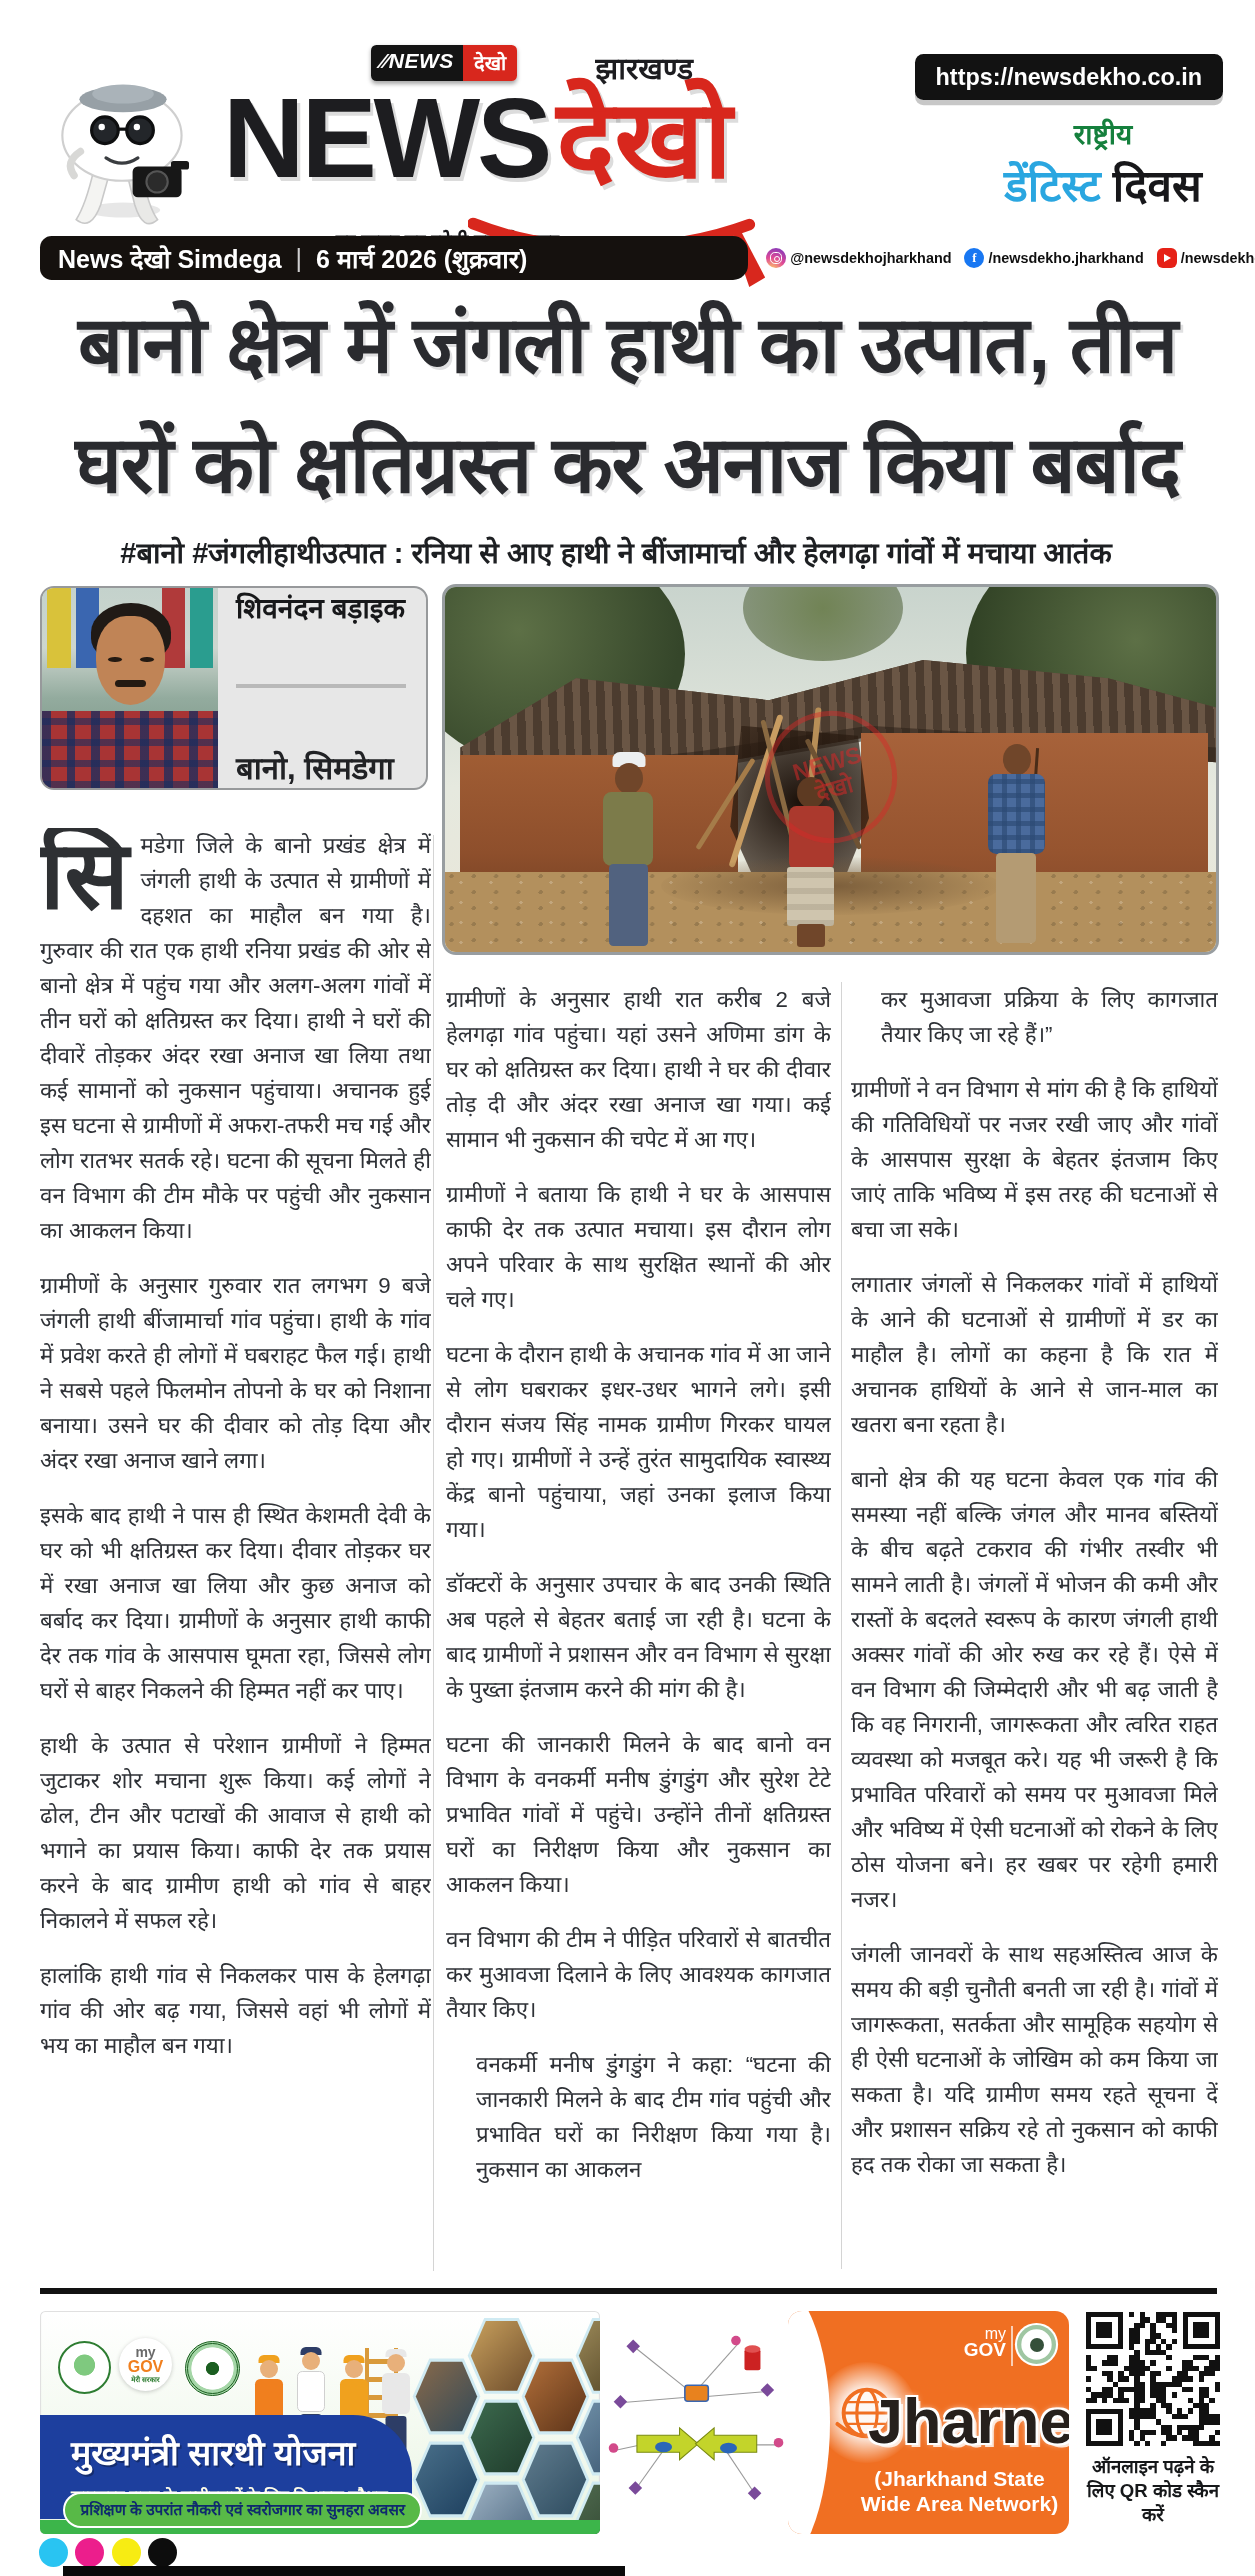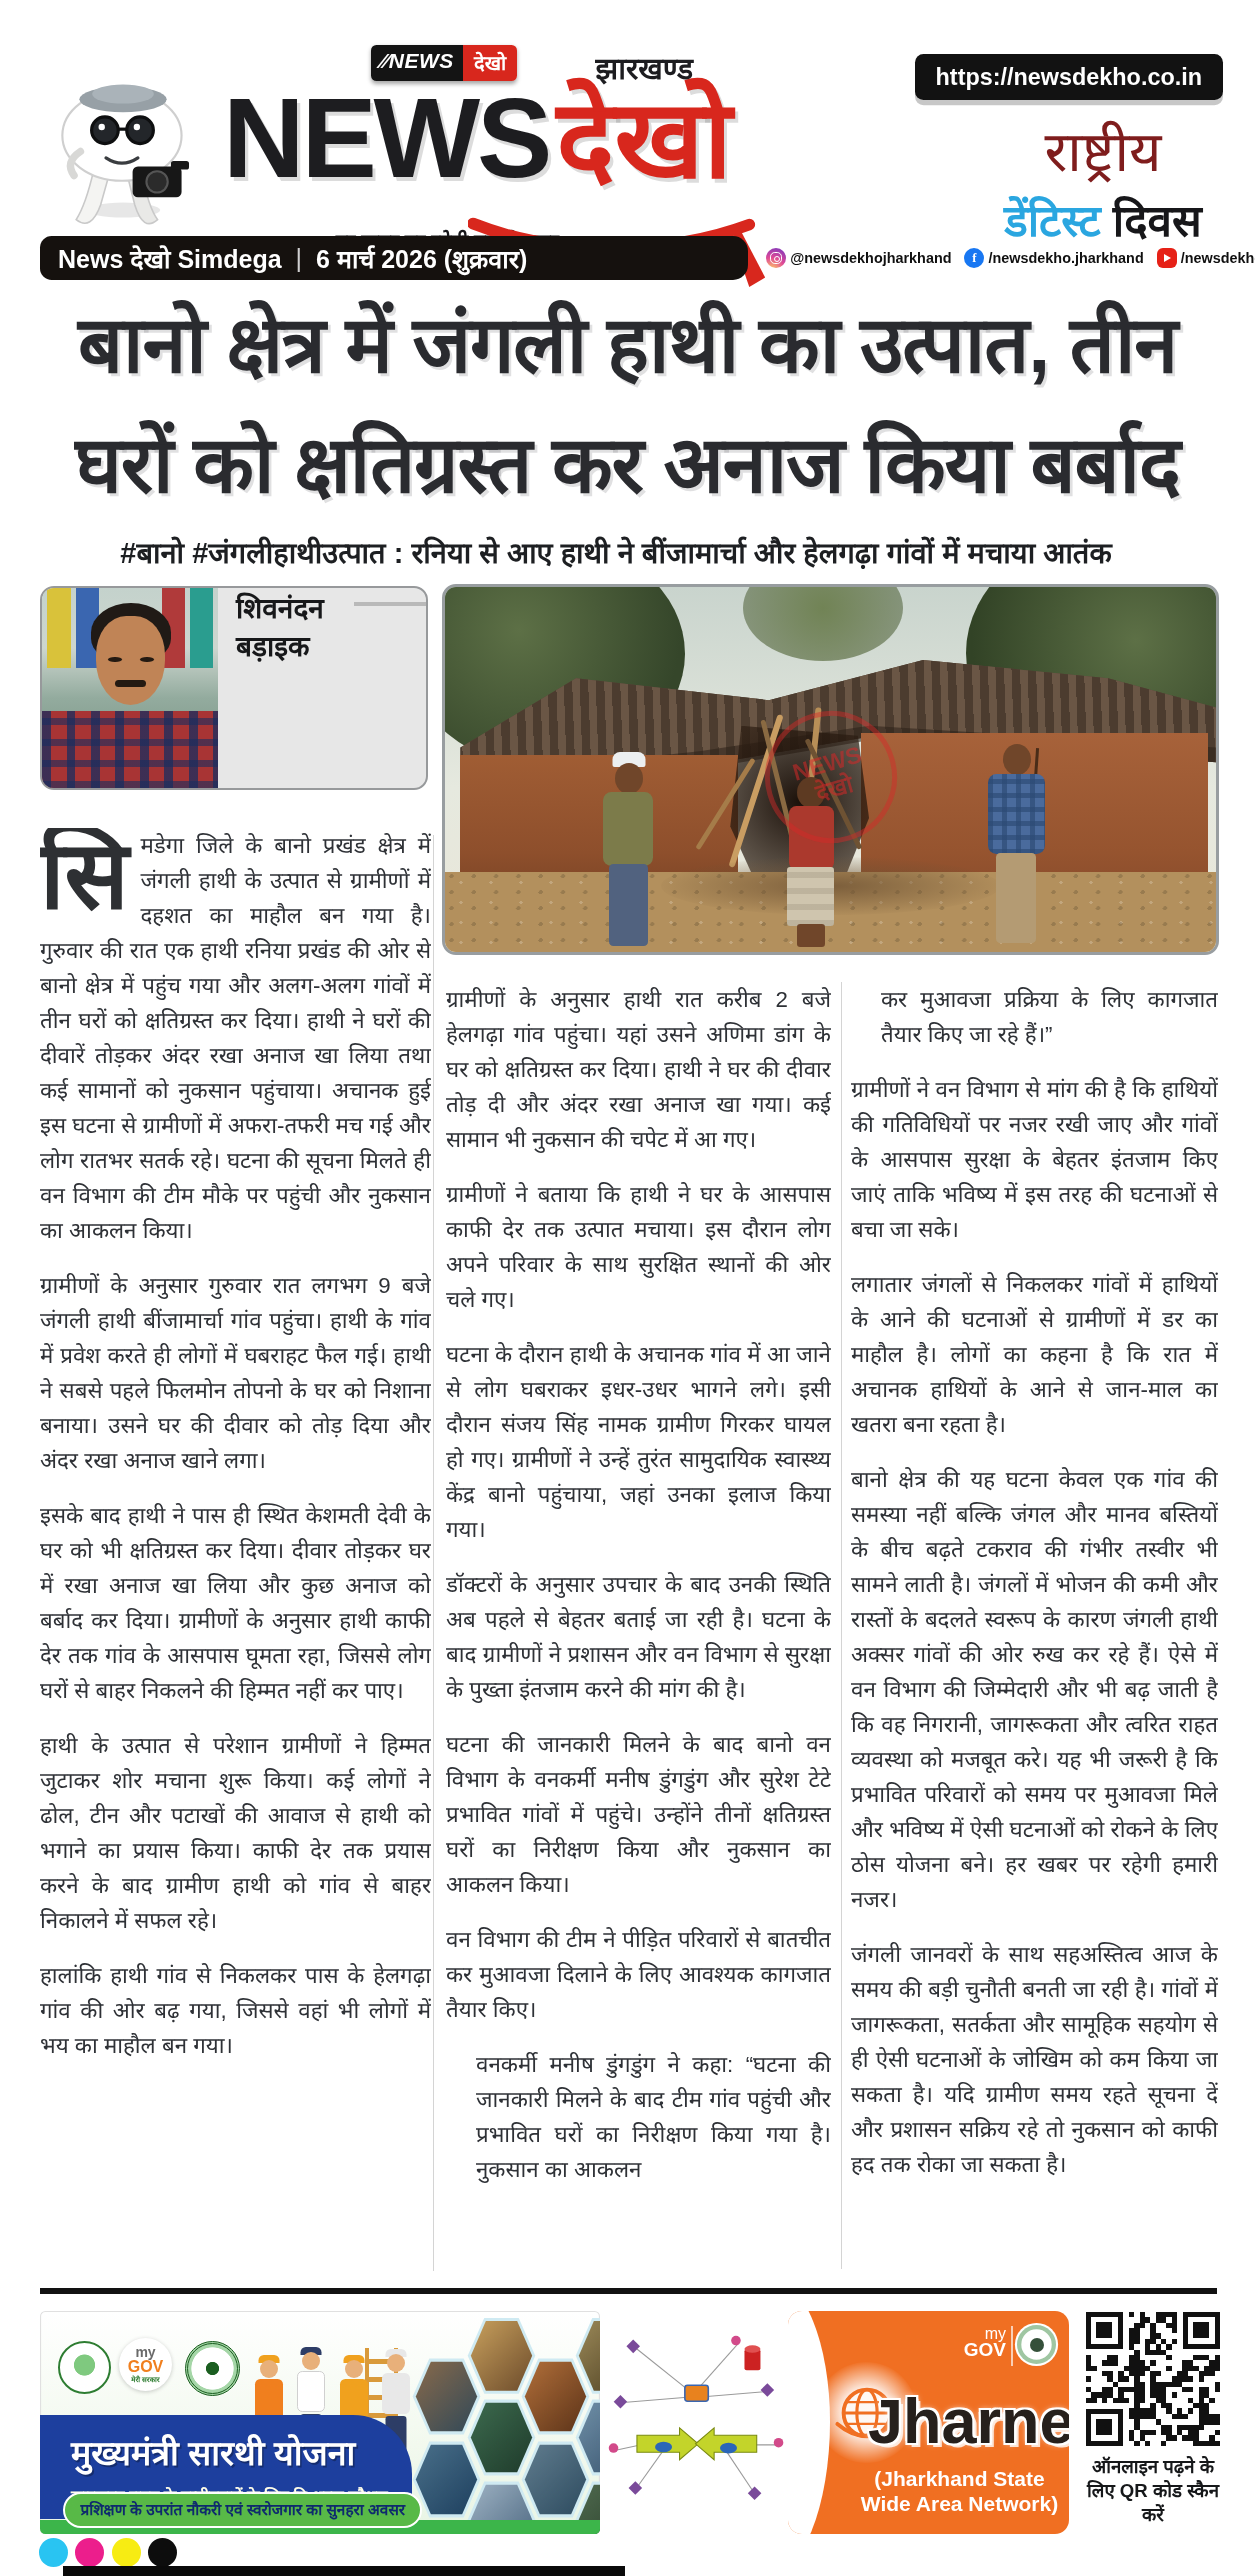--- a/index.html
+++ b/index.html
@@ -18,21 +18,21 @@
   .logo-news{font-size:113px;font-weight:900;color:#1d1d20;letter-spacing:-3.2px;
              text-shadow:3.2px 4.3px 0 rgba(60,60,60,.18);}
   .logo-dekho-wrap{display:inline-block;position:relative;margin-left:7.4px;}
   .logo-state{position:absolute;left:50%;transform:translateX(-50%);top:-31px;font-size:30px;font-weight:800;color:#1d1d20;white-space:nowrap;}
   .logo-dekho{font-size:109px;font-weight:900;color:#d8271d;text-shadow:3.2px 4.3px 0 rgba(60,60,60,.18);}
   .logo-tagline{margin-top:32px;font-size:21px;font-weight:800;font-style:italic;color:#17171a;}
   .red-swoosh{position:absolute;left:468px;top:206px;width:319px;height:90px;pointer-events:none;}
   .url-pill{position:absolute;right:33px;top:46px;background:#121212;color:#ffffff;font-size:23.4px;
             font-weight:800;padding:9.6px 21px;border-radius:8.5px;box-shadow:0 5.3px 0 rgba(0,0,0,.22);}
   .event-note{position:absolute;right:25.5px;top:109px;width:255px;text-align:center;line-height:1.25;}
-  .ev1{font-size:56px;font-weight:400;color:#7f1d1d;}
+  .ev1{font-size:28px;font-weight:700;color:#15803d;}
   .ev2{font-size:44px;font-weight:900;margin-top:6.4px;}
   .ev-blue{color:#2aa6e0;}
   .ev-black{color:#17171a;}
   .date-bar{position:absolute;left:40px;top:228px;width:708px;height:44px;background:#15110e;
             border-radius:11.7px 15px 15px 11.7px;display:flex;align-items:center;color:#fff;
             font-size:25px;font-weight:700;padding-left:18px;box-sizing:border-box;}
   .db-sep{margin:0 14px;font-weight:300;color:#cfcfcf;}
   .socials{position:absolute;left:766px;top:240px;display:flex;gap:12.8px;align-items:center;}
   .soc{display:flex;align-items:center;font-size:14.4px;font-weight:800;color:#101010;white-space:nowrap;}
   .icon{display:inline-flex;align-items:center;justify-content:center;width:20px;height:20px;border-radius:50%;
@@ -59,21 +59,21 @@
                   background:linear-gradient(180deg,#c4d2cc 0%,#cdd6cf 30%,#93ab9e 55%,#6d8a7a 100%);}
   .shop-strip{position:absolute;top:0;width:23.4px;height:80px;}
   .r-hair{position:absolute;left:49px;top:15px;width:80px;height:59px;background:#201a16;border-radius:50% 50% 40% 40%;}
   .r-head{position:absolute;left:54px;top:28px;width:69px;height:89px;background:#c08456;border-radius:48% 48% 55% 55%;}
   .r-eye{position:absolute;width:14px;height:5.3px;background:#241a12;border-radius:50%;top:69px;}
   .r-mustache{position:absolute;left:73px;top:92px;width:31px;height:7.4px;background:#241a12;border-radius:4.3px;}
   .r-shirt{position:absolute;left:0;bottom:0;width:100%;height:77px;
            background:#a83434;
            background-image:repeating-linear-gradient(90deg,rgba(25,45,95,.75) 0 8.5px,transparent 8.5px 24.5px),
                             repeating-linear-gradient(0deg,rgba(25,45,95,.6) 0 7.4px,transparent 7.4px 21px);}
-  .byline-text{flex:1;display:flex;flex-direction:row;justify-content:space-between;padding-left:18px;}
+  .byline-text{flex:1;display:flex;flex-direction:column;justify-content:space-between;padding-left:18px;}
   .b-name{font-size:28px;font-weight:900;color:#17181a;}
   .b-rule{width:170px;height:3.7px;background:#b9b9b9;margin:14px 0;}
   .b-loc{font-size:31px;font-weight:700;color:#212225;}
 
   
   .main-photo{position:absolute;left:442px;top:584px;width:777px;height:371px;border:3.7px solid #989da0;
               border-radius:14px;overflow:hidden;box-sizing:border-box;background:#d8ddd4;}
   .ph-sky{position:absolute;inset:0;background:linear-gradient(180deg,#c9d4cd 0%,#e6e9df 55%,#e9e6d8 100%);}
   .ph-tree{position:absolute;border-radius:50%;}
   .t1{left:-37px;top:-48px;width:277px;height:229px;background:radial-gradient(circle at 40% 40%,#5d7046,#35462a 75%);}

